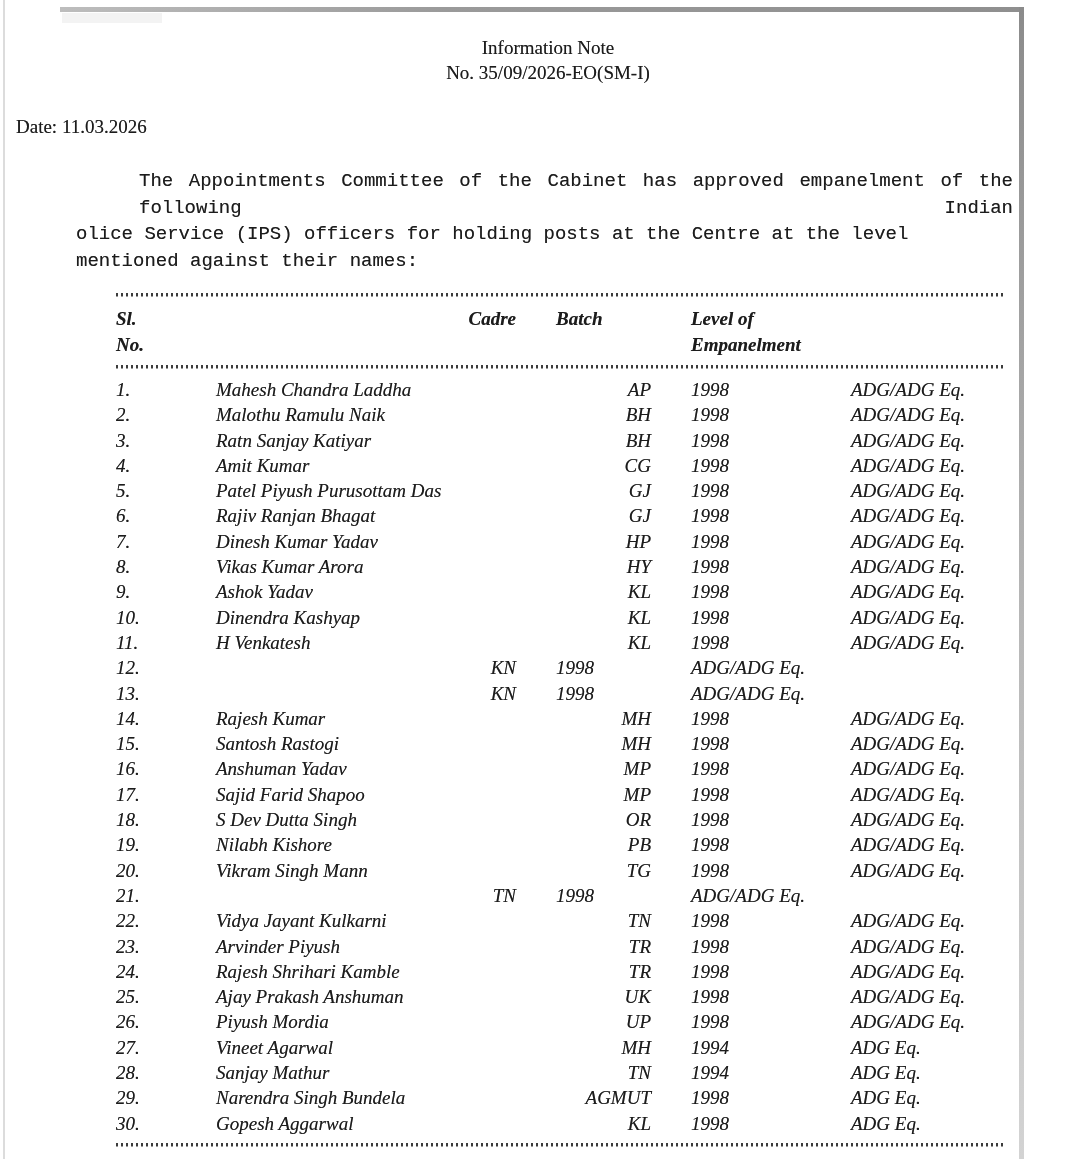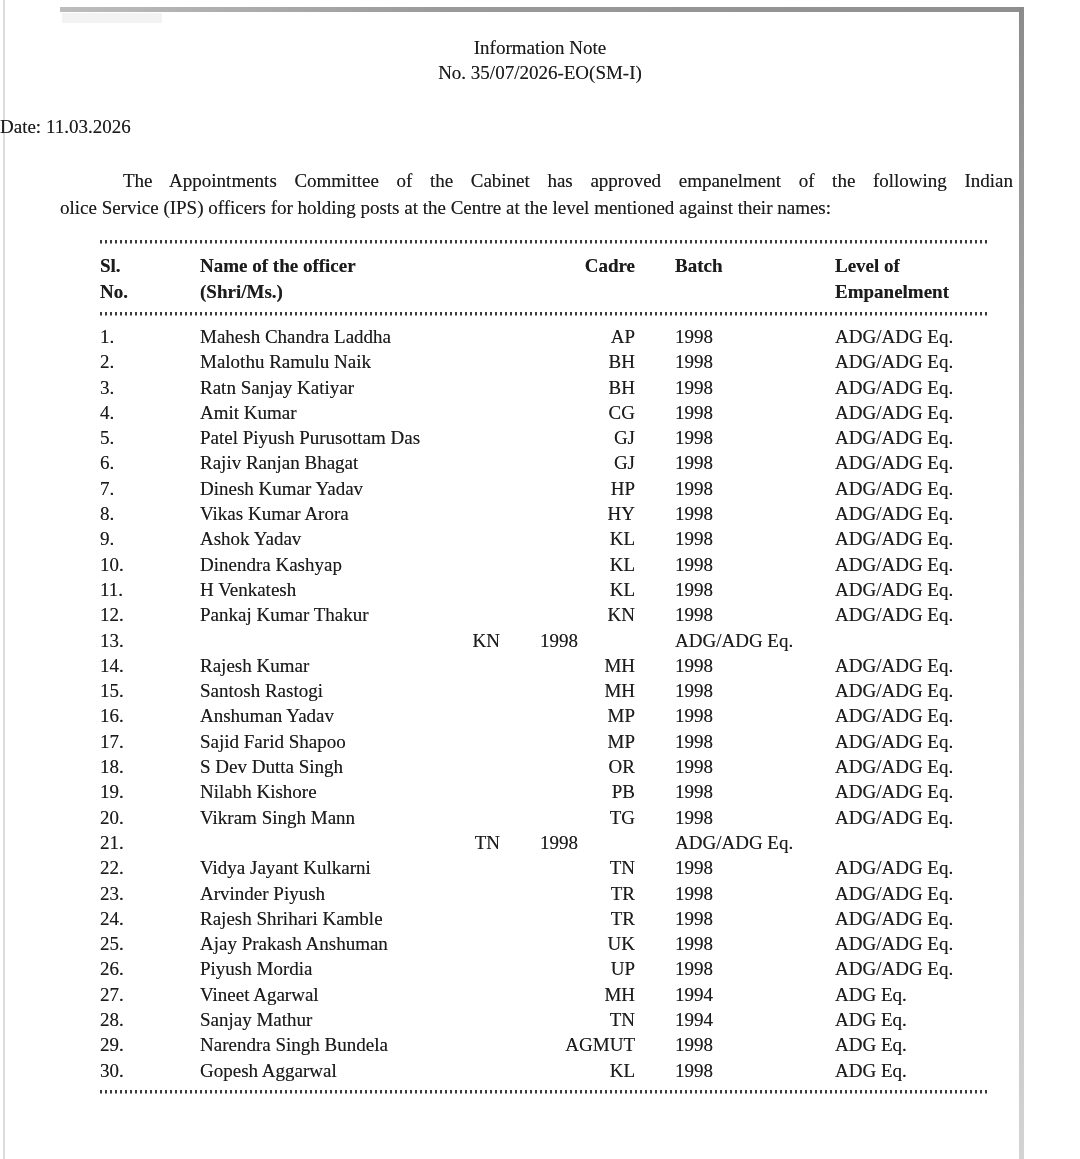--- a/index.html
+++ b/index.html
@@ -39,29 +39,31 @@
     left: 62px; top: 13px;
     width: 100px; height: 10px;
     background: #f3f3f3;
   }
   
   .content {
     position: relative;
     padding-top: 35px;
     font-size: 19px;
     text-shadow: 0 0 0.6px rgba(25,25,25,0.55);
+    margin-left: 16px;
   }
   .titles { text-align: center; line-height: 25px; }
   .date-line {
     margin: 31px 67px 0 0;
     text-align: left;
   }
   .para {
     margin: 30px 67px 0 60px;
     line-height: 26.5px;
+    font-family: Liberation Mono, monospace;
   }
   .para-line1 {
     padding-left: 63px;
     text-align: justify;
     text-align-last: justify;
   }
   .table-block {
     margin-left: 100px;
     width: 888px;
     margin-top: 19px;
@@ -69,20 +71,21 @@
   .dashed {
     height: 4px;
     background: repeating-linear-gradient(90deg, #3c3c3c 0 2px, rgba(0,0,0,0) 2px 5px);
     background-size: 100% 3.5px;
     background-repeat: no-repeat;
     background-position: center;
   }
   .grid-row {
     display: grid;
     grid-template-columns: 100px 300px 135px 160px 193px;
+    font-style: italic;
   }
   .thead {
     font-weight: bold;
     line-height: 26px;
     margin-top: 9px;
     margin-bottom: 7px;
   }
   .tbody {
     margin-top: 8px;
     margin-bottom: 7px;
@@ -97,41 +100,37 @@
 
 <div class="scan-edge-left"></div>
 <div class="scan-bar-top"></div>
 <div class="scan-bar-right"></div>
 <div class="scan-smudge"></div>
 
 <div class="content">
 
   <div class="titles">
     <div>Information Note</div>
-    <div>No. 35/07/2026-EO(SM-I)</div>
+    <div>No. 35/09/2026-EO(SM-I)</div>
   </div>
 
   <div class="date-line">Date: 11.03.2026</div>
 
   <div class="para">
     <div class="para-line1">The Appointments Committee of the Cabinet has approved empanelment of the following Indian</div>
     <div class="para-line2">olice Service (IPS) officers for holding posts at the Centre at the level mentioned against their names:</div>
   </div>
 
   <div class="table-block">
     <div class="dashed"></div>
 
     <div class="grid-row thead">
       <div class="hcell">
         <div>Sl.</div>
         <div>No.</div>
-      </div>
-      <div class="hcell">
-        <div>Name of the officer</div>
-        <div>(Shri/Ms.)</div>
       </div>
       <div class="hcell c-cadre">
         <div>Cadre</div>
       </div>
       <div class="hcell c-batch">
         <div>Batch</div>
       </div>
       <div class="hcell c-level">
         <div>Level of</div>
         <div>Empanelment</div>
@@ -224,21 +223,20 @@
   <div class="grid-row trow">
     <div>11.</div>
     <div>H Venkatesh</div>
     <div class="c-cadre">KL</div>
     <div class="c-batch">1998</div>
     <div class="c-level">ADG/ADG Eq.</div>
   </div>
 
   <div class="grid-row trow">
     <div>12.</div>
-    <div>Pankaj Kumar Thakur</div>
     <div class="c-cadre">KN</div>
     <div class="c-batch">1998</div>
     <div class="c-level">ADG/ADG Eq.</div>
   </div>
 
   <div class="grid-row trow">
     <div>13.</div>
     <div class="c-cadre">KN</div>
     <div class="c-batch">1998</div>
     <div class="c-level">ADG/ADG Eq.</div>

